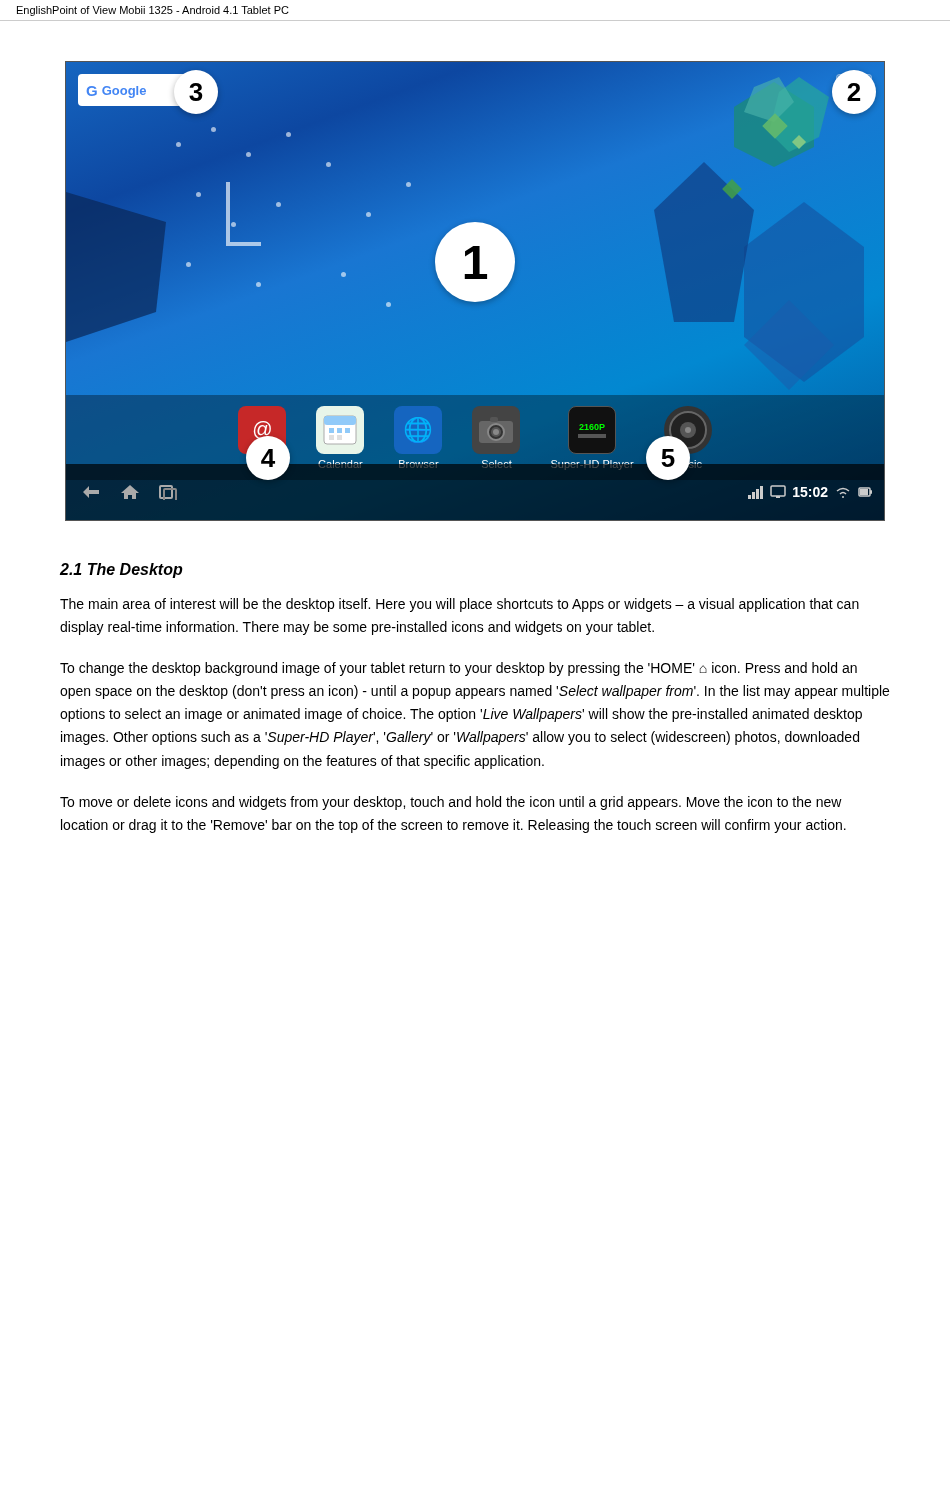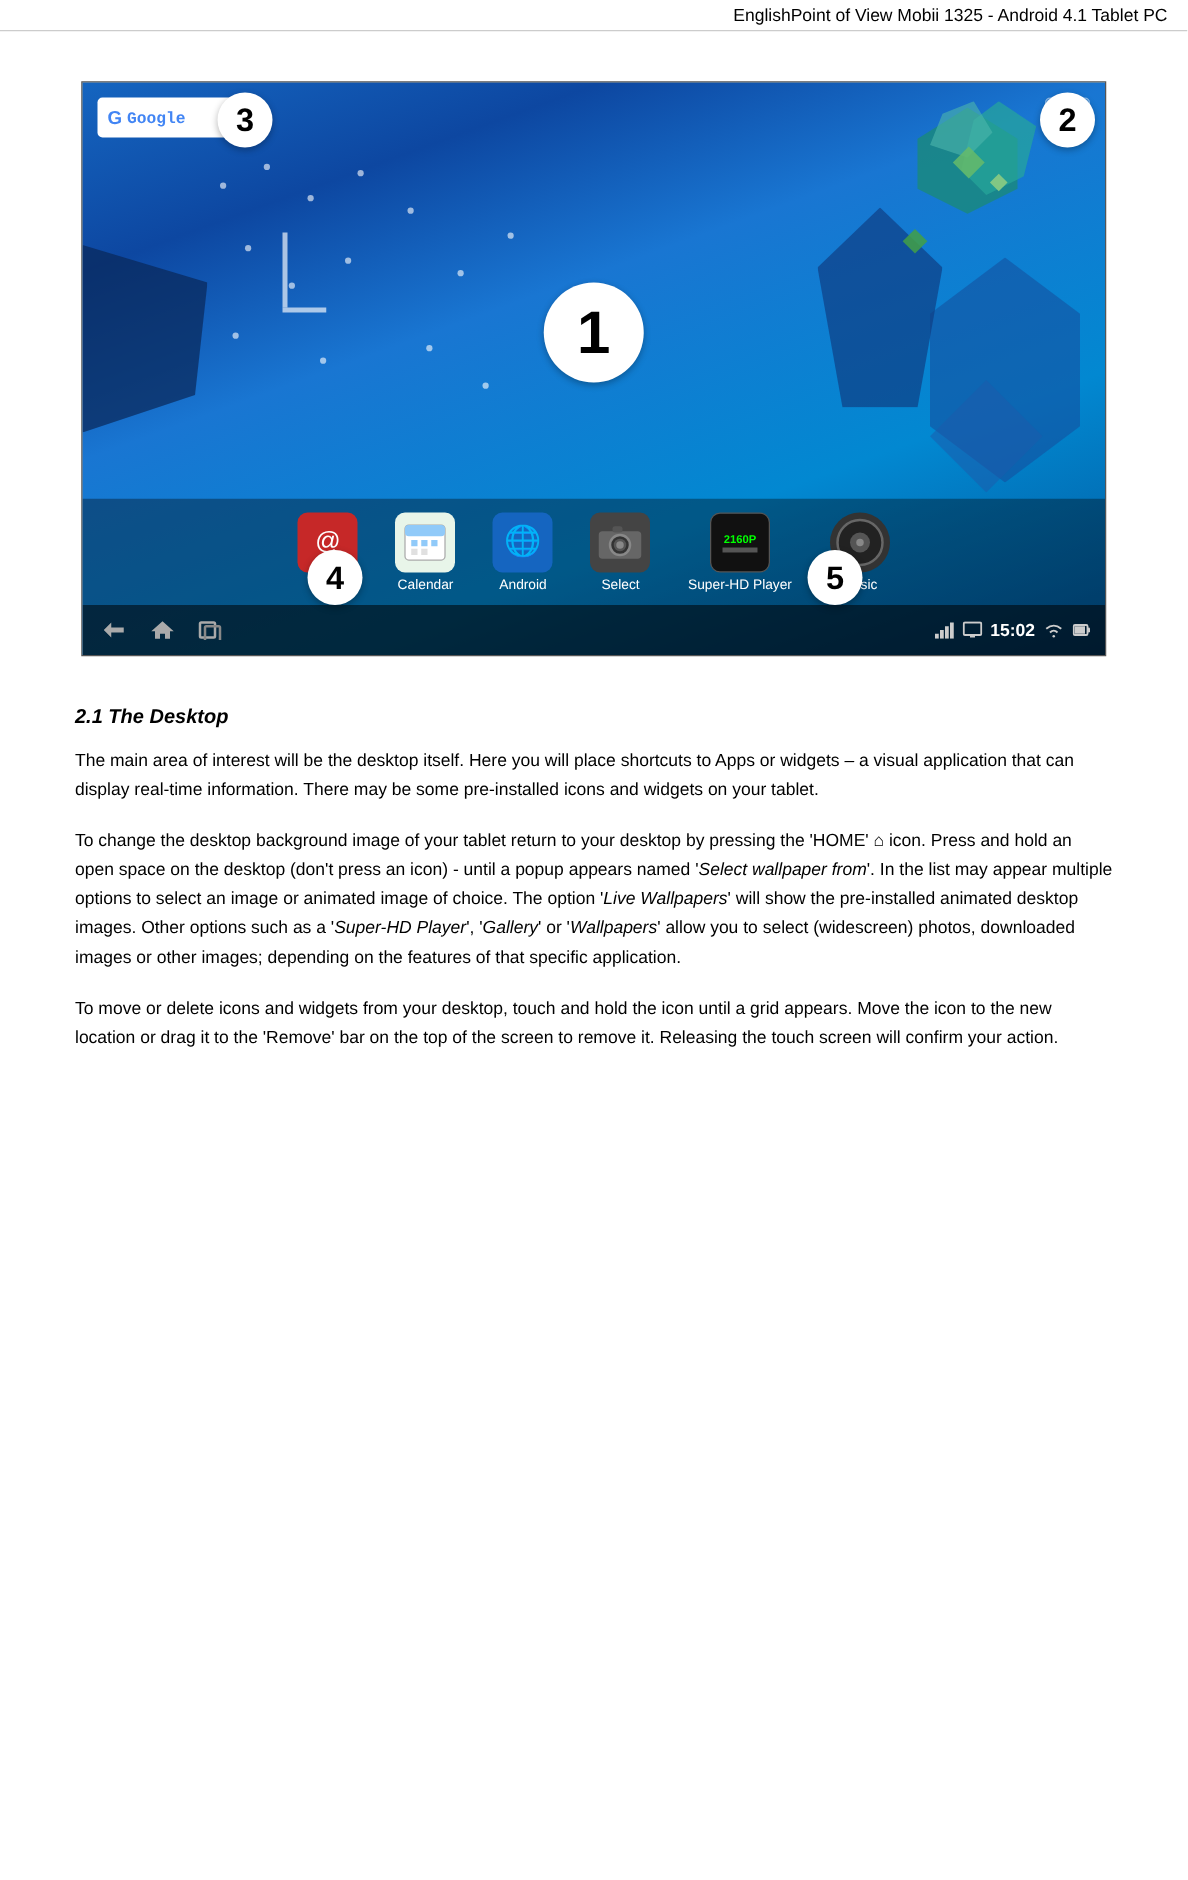--- a/index.html
+++ b/index.html
@@ -9,24 +9,24 @@
       color: #000;
       background: #fff;
       width: 950px;
       min-height: 1504px;
       padding: 0;
     }
 
     
     .page-header {
       display: flex;
-      justify-content: flex-end;
+      justify-content: flex-start;
       padding: 4px 16px 4px 16px;
       border-bottom: 1px solid #ccc;
-      font-size: 14px;
+      font-size: 11px;
       color: #000;
     }
 
     
     .content {
       padding: 40px 60px 40px 60px;
     }
 
     .section-title {
       font-size: 24px;
@@ -58,21 +58,21 @@
       position: absolute;
       opacity: 0.85;
     }
 
     
     .status-bar {
       position: absolute;
       bottom: 0;
       left: 0;
       right: 0;
-      height: 40px;
+      height: 56px;
       background: rgba(0,0,0,0.7);
       display: flex;
       align-items: center;
       justify-content: space-between;
       padding: 0 12px;
     }
 
     .nav-buttons {
       display: flex;
       gap: 10px;
@@ -354,21 +354,21 @@
         <div class="dot" style="left:220px;top:180px;"></div>
       </div>
 
       <div class="cursor-shape">
         <div style="width:4px; height:60px; background:rgba(255,255,255,0.65); position:absolute; left:0; top:0;"></div>
         <div style="width:35px; height:4px; background:rgba(255,255,255,0.65); position:absolute; left:0; top:60px;"></div>
       </div>
 
       <div class="google-search-bar">
         <span class="google-g">G</span>
-        <span style="color:#4285f4; font-size:13px;font-family:Liberation Mono, monospace;">Google</span>
+        <span style="color:#4285f4; font-size:13px;">Google</span>
       </div>
 
       <div class="grid-icon-bar">
         <svg width="20" height="20">
           <rect x="1" y="1" width="7" height="7" fill="white" opacity="0.8"></rect>
           <rect x="12" y="1" width="7" height="7" fill="white" opacity="0.8"></rect>
           <rect x="1" y="12" width="7" height="7" fill="white" opacity="0.8"></rect>
           <rect x="12" y="12" width="7" height="7" fill="white" opacity="0.8"></rect>
         </svg>
       </div>
@@ -391,21 +391,21 @@
               <rect x="7" y="23" width="5" height="5" fill="#e0e0e0"></rect>
               <rect x="15" y="23" width="5" height="5" fill="#e0e0e0"></rect>
             </svg>
           </div>
           <span>Calendar</span>
         </div>
         <div class="app-icon">
           <div class="app-icon-img" style="background:#1565c0;">
             <span style="font-size:24px;">🌐</span>
           </div>
-          <span>Android</span>
+          <span>Browser</span>
         </div>
         <div class="app-icon">
           <div class="app-icon-img" style="background:#444;">
             <svg width="36" height="30">
               <rect x="1" y="6" width="34" height="22" rx="3" fill="#666"></rect>
               <circle cx="18" cy="17" r="8" fill="#333" stroke="#888" stroke-width="2"></circle>
               <circle cx="18" cy="17" r="5" fill="#555"></circle>
               <circle cx="18" cy="17" r="3" fill="#888"></circle>
               <rect x="12" y="2" width="8" height="5" rx="2" fill="#555"></rect>
             </svg>

